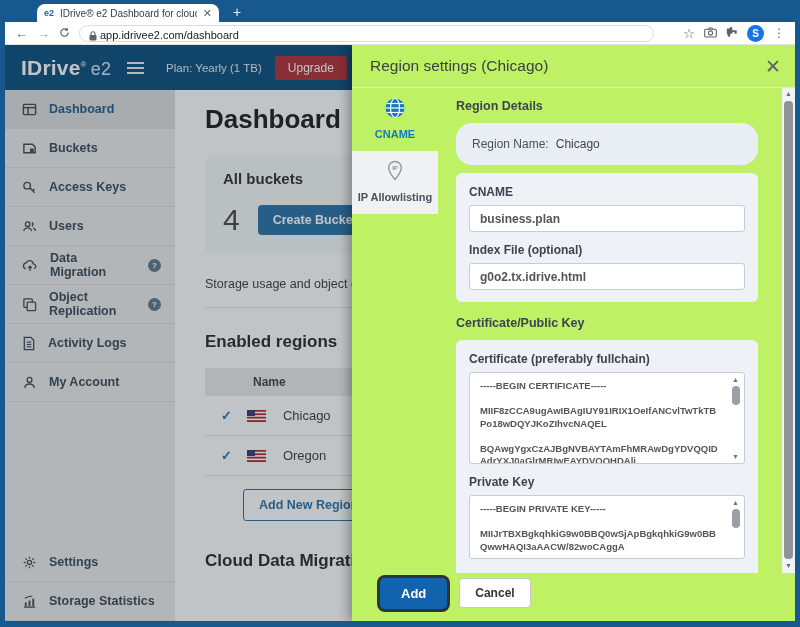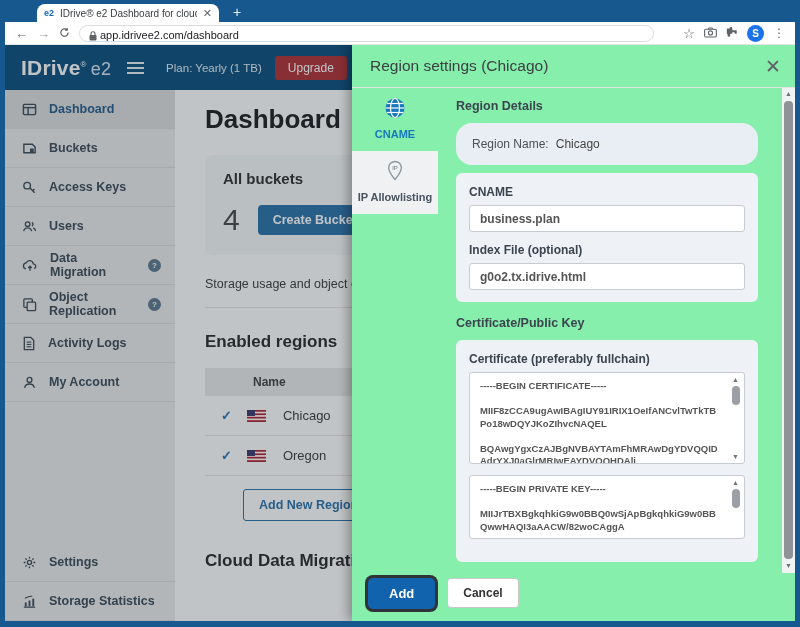--- a/index.html
+++ b/index.html
@@ -72,21 +72,21 @@
   .rcheck { color:#2b77b4; font-weight:bold; font-size:13px; margin-left:16px; }
   .rflag { margin-left:15px; display:flex; }
   .rname { font-size:13px; color:#3c4043; margin-left:17px; }
   .btn-outline { margin:13px 0 0 38px; background:#fff; border:1px solid #2d73ab; color:#2d73ab;
                  font-size:12.5px; font-weight:600; padding:8px 15px; border-radius:3px; font-family:inherit; }
   .cloudmig { font-size:17px; color:#2d2d2d; margin-top:30px; font-weight:bold; }
 
   .overlay { position:absolute; inset:0; background:rgba(26,36,46,.27); }
 
   
-  .panel { position:absolute; top:0; right:0; bottom:0; width:443px; background:#86efac;
+  .panel { position:absolute; top:0; right:0; bottom:0; width:443px; background:#bef264;
            box-shadow:-4px 0 10px rgba(0,0,0,.3); display:flex; flex-direction:column; }
   .panel-h { height:43px; flex:none; border-bottom:1px solid #e3e3e3; display:flex; align-items:center;
              padding:0 14px 0 18px; }
   .panel-h .t { font-size:15.5px; color:#3c4043; }
   .pclose { margin-left:auto; font-size:19px; color:#5f6368; line-height:1; font-weight:300; }
   .panel-body { flex:1; display:flex; position:relative; overflow:hidden; }
   .rail { width:86px; flex:none; }
   .tabblk { text-align:center; padding:9px 2px 11px; }
   .tabblk .lbl { display:block; margin-top:5px; font-size:11px; font-weight:bold; }
   .tabblk.cname .lbl { color:#1878be; }
@@ -112,21 +112,21 @@
            flex-direction:column; align-items:center; }
   .ta-sb .arr { font-size:7px; color:#6f7478; line-height:9px; }
   .ta-sb .thumb { width:8px; height:19px; background:#9aa0a6; border-radius:4px; margin-top:2px; }
   .ta-sb .sp { flex:1; }
   .pscroll { position:absolute; top:0; right:0; bottom:0; width:13px; background:#f2f3f4;
              display:flex; flex-direction:column; align-items:center; padding:1px 0 2px; }
   .pscroll .arr { font-size:7px; color:#6f7478; line-height:10px; }
   .pscroll .thumb { width:9px; flex:1; background:#909396; border-radius:4px; margin:2px 0; }
   .panel-f { flex:none; height:48px; display:flex; align-items:center; gap:12px; padding:0 0 8px 16px; }
   .btn-add { background:#1163ad; color:#fff; border:none; font-size:13px; font-weight:bold;
-             padding:8px 21px; border-radius:5px; box-shadow:0 0 0 3px #303438; font-family:inherit; }
+             padding:8px 21px; border-radius:5px; box-shadow:0 0 0 3px #303438; font-family:inherit;margin-left:12px; }
   .btn-cancel { background:#fff; color:#333; border:1px solid #c8c8c8; font-size:12px; font-weight:bold;
                 padding:7px 15px; border-radius:4px; font-family:inherit; }
 </style>
 </head>
 <body>
 
 <div class="window">
 
   <div class="tabstrip">
     <div class="tab">
@@ -370,20 +370,21 @@
 MIIF8zCCA9ugAwIBAgIUY91IRIX1OeIfANCvlTwTkTBPo18wDQYJKoZIhvcNAQEL
 
 BQAwgYgxCzAJBgNVBAYTAmFhMRAwDgYDVQQIDAdrYXJ0aGlrMRIwEAYDVQQHDAli</div>
               <div class="ta-sb">
                   <span class="arr">▲</span>
                   <span class="thumb"></span>
                   <span class="sp"></span>
                   <span class="arr">▼</span>
                 </div>
             </div>
+            <div class="flabel">Private Key</div>
             <div class="ta key">
               <div class="ta-text">-----BEGIN PRIVATE KEY-----
 
 MIIJrTBXBgkqhkiG9w0BBQ0wSjApBgkqhkiG9w0BBQwwHAQI3aAACW/82woCAggA</div>
               <div class="ta-sb">
                   <span class="arr">▲</span>
                   <span class="thumb"></span>
                   <span class="sp"></span>
                 </div>
             </div>

